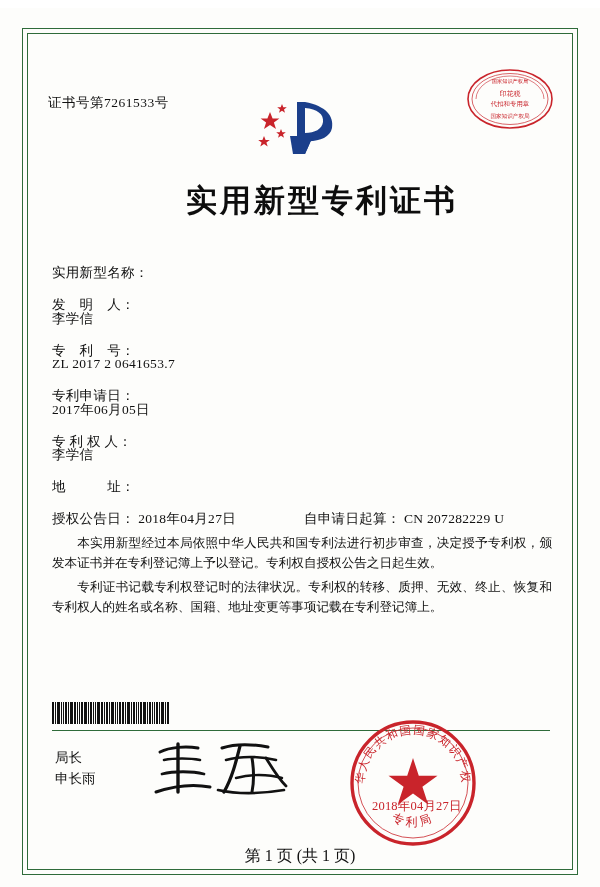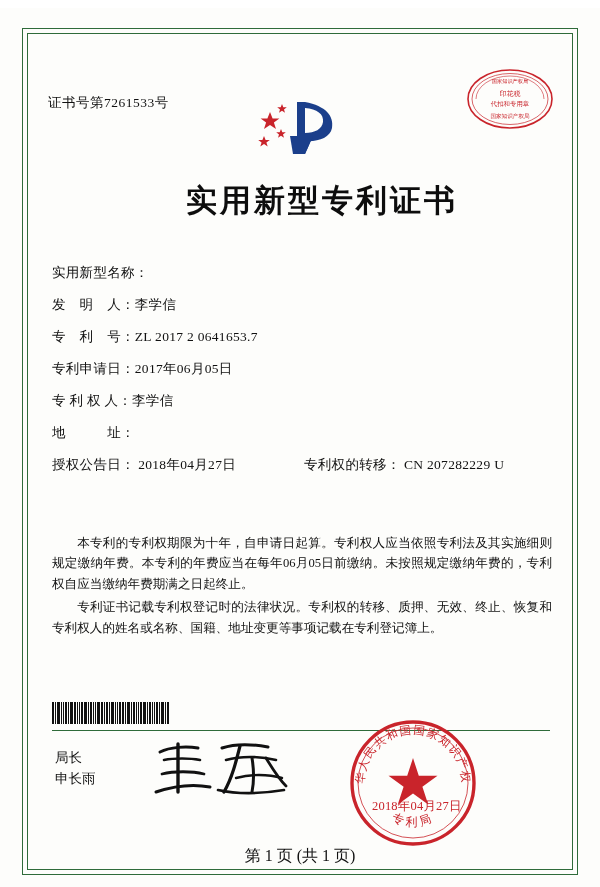--- a/index.html
+++ b/index.html
@@ -89,20 +89,21 @@
     top: 258px;
     width: 500px;
     font-size: 13.5px;
     line-height: 1.0;
   }
   .field-row {
     display: flex;
     align-items: flex-start;
     margin-bottom: 18.5px;
     white-space: nowrap;
+    flex-direction: column;
   }
   .f-label {
     color: #111;
     letter-spacing: 0.3px;
   }
   .f-value {
     color: #111;
     letter-spacing: 0.3px;
   }
   .row-split {
@@ -265,29 +266,29 @@
     <div class="field-row">
       <span class="f-label">地　　　址：</span>
     </div>
     <div class="field-row">
       <span class="row-split">
         <span class="split-left">
           <span class="f-label">授权公告日：</span>
           <span class="f-value">2018年04月27日</span>
         </span>
         <span class="split-right">
-          <span class="f-label">专利权的转移：</span>
+          <span class="f-label">自申请日起算：</span>
           <span class="f-value">CN 207282229 U</span>
         </span>
       </span>
     </div>
   </div>
 
   <div class="body-text">
-    <p>本专利的专利权期限为十年，自申请日起算。专利权人应当依照专利法及其实施细则规定缴纳年费。本专利的年费应当在每年06月05日前缴纳。未按照规定缴纳年费的，专利权自应当缴纳年费期满之日起终止。</p>
+    <p>本实用新型经过本局依照中华人民共和国专利法进行初步审查，决定授予专利权，颁发本证书并在专利登记簿上予以登记。专利权自授权公告之日起生效。</p>
     <p>专利证书记载专利权登记时的法律状况。专利权的转移、质押、无效、终止、恢复和专利权人的姓名或名称、国籍、地址变更等事项记载在专利登记簿上。</p>
   </div>
 
   <div class="barcode">
     <i style="width:2px"></i>
       <i style="width:1px"></i>
       <i style="width:3px"></i>
       <i style="width:1px"></i>
     <i style="width:1px"></i>
       <i style="width:2px"></i>

